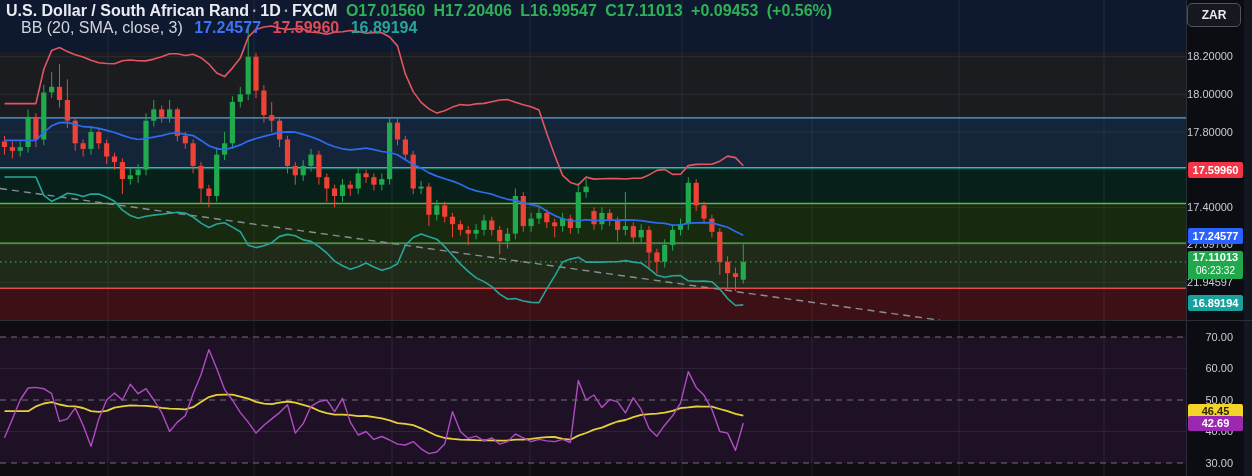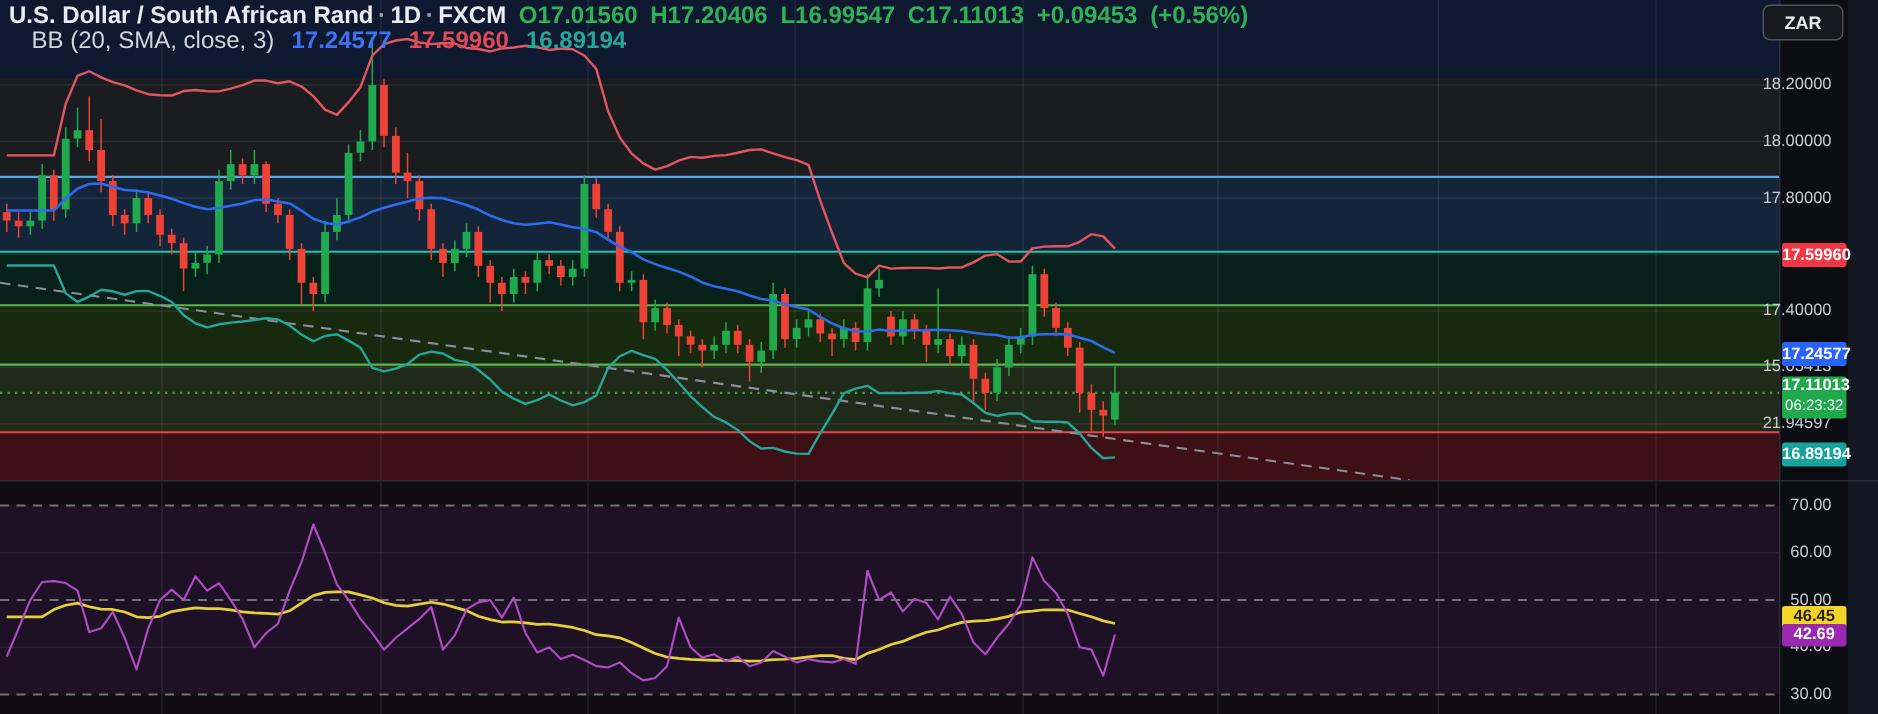--- a/index.html
+++ b/index.html
@@ -3,21 +3,21 @@
 <meta charset="utf-8">
 <style>
   html,body{margin:0;padding:0;background:#05060a;}
   .root{position:relative;width:1252px;height:476px;background:#131722;overflow:hidden;
         font-family:"Liberation Sans",sans-serif;-webkit-font-smoothing:antialiased;}
   .chart-area{position:absolute;left:0;top:0;width:1186px;height:476px;}
   svg{position:absolute;left:0;display:block;}
   #main-pane{top:0;}
   #rsi-pane{top:321px;}
   .pane-divider{position:absolute;left:0;top:320px;width:1252px;height:1px;background:#2a2e39;z-index:6;}
-  .axis{position:absolute;left:1186px;top:0;width:46px;height:476px;background:#0b0d12;z-index:5;
+  .axis{position:absolute;left:1186px;top:0;width:58px;height:476px;background:#0b0d12;z-index:5;
         border-left:1px solid #2a2e39;box-sizing:border-box;}
   .zar-btn{position:absolute;right:3px;top:3px;width:52px;height:22px;line-height:22px;text-align:center;
         color:#e8eaf0;font-size:12px;font-weight:700;background:#16181f;border:1px solid #50535e;border-radius:5px;}
   .tick{position:absolute;right:11px;height:13px;line-height:13px;font-size:11px;color:#c9ccd4;z-index:1;white-space:nowrap;}
   .plabel{position:absolute;left:1px;right:1px;z-index:3;color:#fff;font-size:11px;font-weight:700;
         text-align:center;border-radius:2px;}
   .plabel .sub{font-weight:400;font-size:10px;}
   .legend{position:absolute;z-index:7;font-size:16px;white-space:nowrap;}
   .main-legend{left:6px;top:2px;}
   .legend-row{height:17px;line-height:17px;}
@@ -303,21 +303,21 @@
 
   </div>
 
   <div class="axis">
     <div class="zar-btn">ZAR</div>
     <div id="axis-ticks">
         <div class="tick" style="top:50.2px">18.20000</div>
         <div class="tick" style="top:87.8px">18.00000</div>
         <div class="tick" style="top:125.5px">17.80000</div>
         <div class="tick" style="top:200.8px">17.40000</div>
-        <div class="tick" style="top:238.4px">15.05413</div>
+        <div class="tick" style="top:238.4px">27.09700</div>
         <div class="tick" style="top:276.1px">21.94597</div>
         <div class="tick" style="top:330.5px">70.00</div>
         <div class="tick" style="top:362.0px">60.00</div>
         <div class="tick" style="top:393.5px">50.00</div>
         <div class="tick" style="top:425.0px">40.00</div>
         <div class="tick" style="top:456.5px">30.00</div>
         <div class="plabel" style="top:161.7px;height:16px;line-height:16px;background:#f23645;color:#ffffff">17.59960</div>
         <div class="plabel" style="top:228.3px;height:16px;line-height:16px;background:#2962ff;color:#ffffff">17.24577</div>
         <div class="plabel" style="top:250.5px;height:28px;line-height:13px;background:#1fa84c;color:#ffffff">17.11013<div class="sub">06:23:32</div></div>
         <div class="plabel" style="top:294.9px;height:16px;line-height:16px;background:#17a39c;color:#ffffff">16.89194</div>

